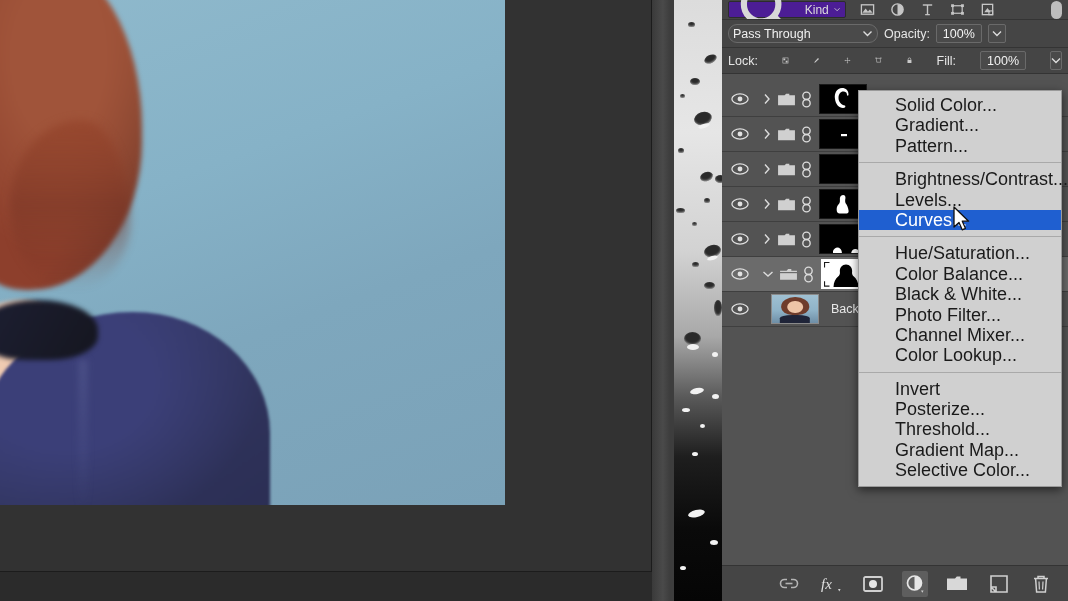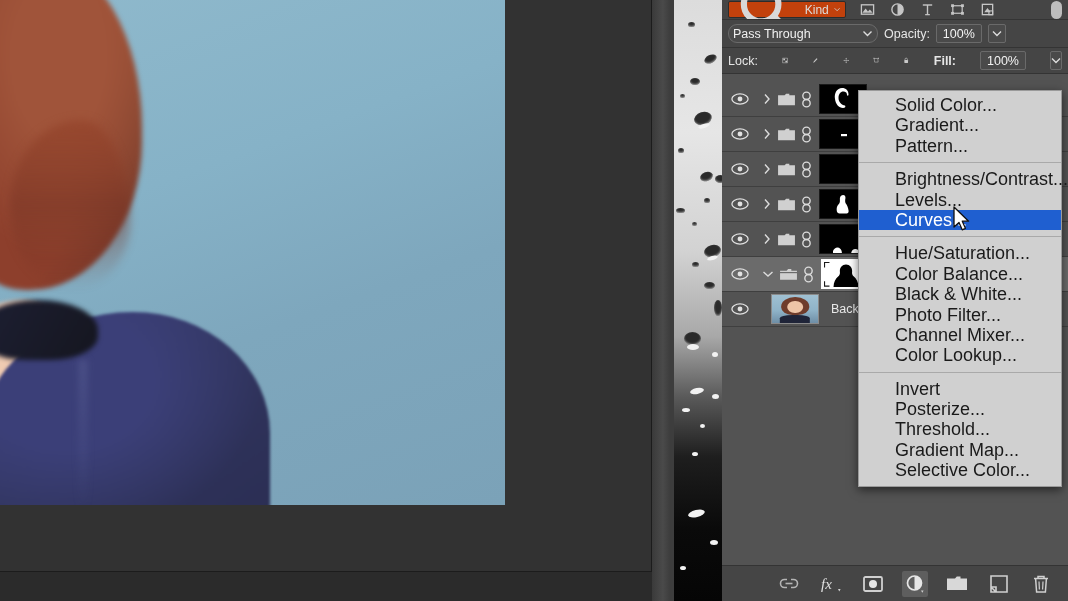--- a/index.html
+++ b/index.html
@@ -100,21 +100,21 @@
   }
   .panel-row {
     display: flex; align-items: center;
     background: #454545;
     border-bottom: 1px solid #343434;
   }
   
   .filter-row { height: 20px; padding: 0 6px; gap: 8px; overflow: hidden; }
   .kind-select {
     display: flex; align-items: center; gap: 5px;
-    background: #c2410c; border: 1px solid #2c2c2c; border-radius: 2px;
+    background: #4c1d95; border: 1px solid #2c2c2c; border-radius: 2px;
     height: 17px; padding: 0 5px; width: 118px; flex: none;
   }
   .kind-select .lbl { flex: 1; font-size: 12px; color: #dcdcdc; }
   .filter-icons { display: flex; align-items: center; gap: 15px; margin-left: 6px; }
   .filter-icons .ficon { width: 15px; height: 15px; opacity: .88; }
   .toggle-pill {
     width: 11px; height: 18px; border-radius: 6px;
     background: #bdbdbd; margin-left: auto; flex: none;
   }
 
@@ -342,21 +342,21 @@
       </svg>
       <svg class="lock-icon" viewBox="0 0 16 16">
         <path d="M3 3 L12 3 L13 12 L4 12 Z" fill="none" stroke="#d8d8d8" stroke-width="1.3"></path>
         <rect x="1.2" y="1.2" width="2.6" height="2.6" fill="#d8d8d8"></rect>
         <rect x="12.2" y="1.2" width="2.6" height="2.6" fill="#d8d8d8"></rect>
       </svg>
       <svg class="lock-icon" viewBox="0 0 16 16">
         <path d="M5 7 L5 5 A3 3 0 0 1 11 5 L11 7" fill="none" stroke="#d8d8d8" stroke-width="1.6"></path>
         <rect x="3.4" y="7" width="9.2" height="7" rx="1" fill="#d8d8d8"></rect>
       </svg>
-      <span class="field-label" style="margin-left:auto;font-weight:bold;">Fill:</span>
+      <span class="field-label" style="margin-left:auto;">Fill:</span>
       <div class="num-box">100%</div>
       <div class="stepper">
         <svg width="10" height="7" viewBox="0 0 10 7">
           <path d="M1 1.5 L5 5.5 L9 1.5" fill="none" stroke="#dcdcdc" stroke-width="1.4"></path>
         </svg>
       </div>
     </div>
 
     <div class="layer-list">
 

